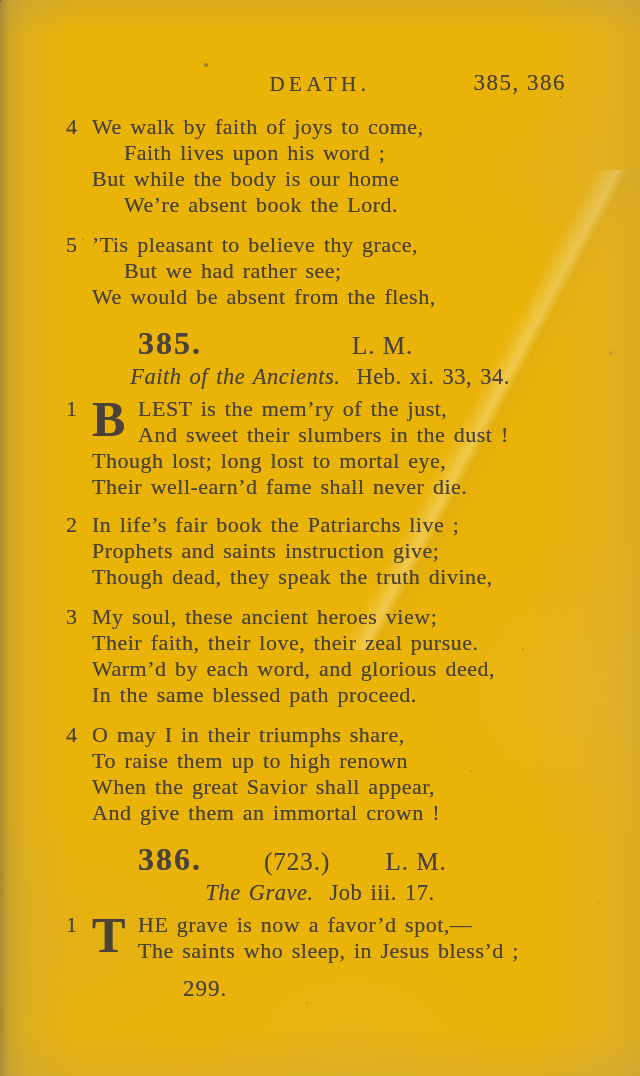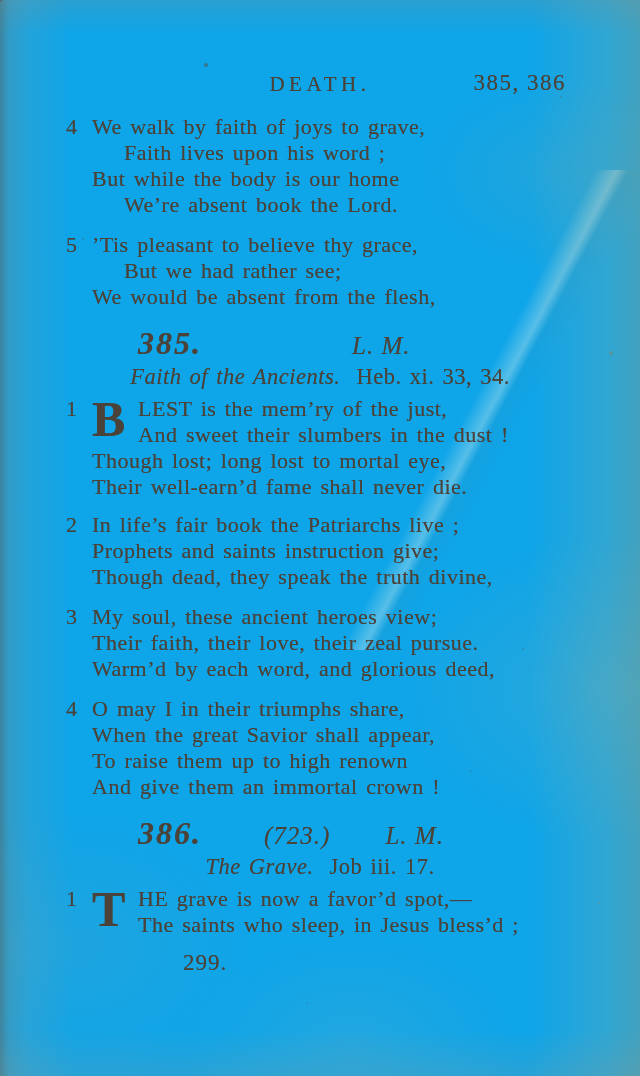--- a/index.html
+++ b/index.html
@@ -1,18 +1,18 @@
 <!DOCTYPE html>
 <html><head>
 <meta charset="utf-8">
 <style>
   html,body { margin:0; padding:0; background:#777; }
   .page {
     position:relative; width:640px; height:1076px; overflow:hidden;
-    background:#0ea5e9;
+    background:#eab308;
     font-family:"Liberation Serif","DejaVu Serif",serif;
     color:#4b4339;
   }
   .ink { text-shadow:0 0 0.6px rgba(75,67,57,0.65); }
   
   .edge-left { position:absolute; top:0; bottom:0; left:0; width:72px; pointer-events:none;
     background:linear-gradient(90deg, rgba(105,98,84,0.50) 0px, rgba(140,132,115,0.28) 9px, rgba(160,152,132,0.14) 28px, rgba(0,0,0,0) 72px); }
   .edge-right { position:absolute; top:0; bottom:0; right:0; width:110px; pointer-events:none;
     background:linear-gradient(270deg, rgba(186,153,92,0.30) 0px, rgba(198,170,112,0.18) 34px, rgba(0,0,0,0) 110px); }
   .edge-top { position:absolute; top:0; left:0; right:0; height:34px; pointer-events:none;
@@ -41,21 +41,21 @@
   .hymn-range { position:absolute; right:74px; top:70px; font-size:23px; letter-spacing:1.5px; }
 
   
   .content { margin-top:12px; position:relative; }
   .stanza { position:relative; padding-left:92px; padding-right:40px;
     font-size:22px; line-height:26px; letter-spacing:0.5px; word-spacing:2.5px; margin-bottom:14px; }
   .vnum { position:absolute; left:66px; top:0; }
   .vline.indent { padding-left:32px; }
 
   
-  .hymn-heading { display:flex; align-items:baseline; margin-left:138px;font-style:italic; }
+  .hymn-heading { display:flex; align-items:baseline; margin-left:138px; }
   .hymn-heading.h385 { margin-top:10px; }
   .hymn-heading.h386 { margin-top:12px; }
   .hymn-number { font-size:32px; font-weight:bold; letter-spacing:2px; line-height:38px; }
   .meter { font-size:25px; letter-spacing:1px; }
   .h385 .meter { margin-left:150px; }
   .tune-number { font-size:25px; margin-left:62px; letter-spacing:1px; }
   .h386 .meter { margin-left:55px; }
   .title-row { text-align:center; font-size:22.5px; line-height:30px; margin-bottom:4px; letter-spacing:0.5px; word-spacing:2px; }
   .hymn-title { font-style:italic;margin-top:16px; }
   .scripture-ref { margin-left:16px; }
@@ -82,21 +82,21 @@
 
   <div class="header">
     <span class="running-title">DEATH.</span>
     <span class="hymn-range">385, 386</span>
   </div>
 
   <div class="content">
 
     <div class="stanza">
       <span class="vnum">4</span>
-      <div class="vline">We walk by faith of joys to grave,</div>
+      <div class="vline">We walk by faith of joys to come,</div>
       <div class="vline indent">Faith lives upon his word ;</div>
       <div class="vline">But while the body is our home</div>
       <div class="vline indent">We’re absent book the Lord.</div>
     </div>
 
     <div class="stanza">
       <span class="vnum">5</span>
       <div class="vline">’Tis pleasant to believe thy grace,</div>
       <div class="vline indent">But we had rather see;</div>
       <div class="vline">We would be absent from the flesh,</div>
@@ -124,27 +124,28 @@
       <div class="vline">In life’s fair book the Patriarchs live ;</div>
       <div class="vline">Prophets and saints instruction give;</div>
       <div class="vline">Though dead, they speak the truth divine,</div>
     </div>
 
     <div class="stanza">
       <span class="vnum">3</span>
       <div class="vline">My soul, these ancient heroes view;</div>
       <div class="vline">Their faith, their love, their zeal pursue.</div>
       <div class="vline">Warm’d by each word, and glorious deed,</div>
+      <div class="vline">In the same blessed path proceed.</div>
     </div>
 
     <div class="stanza">
       <span class="vnum">4</span>
       <div class="vline">O may I in their triumphs share,</div>
+      <div class="vline">To raise them up to high renown</div>
       <div class="vline">When the great Savior shall appear,</div>
-      <div class="vline">To raise them up to high renown</div>
       <div class="vline">And give them an immortal crown !</div>
     </div>
 
     <div class="hymn-heading h386">
       <span class="hymn-number">386.</span>
       <span class="tune-number">(723.)</span>
       <span class="meter">L. M.</span>
     </div>
     <div class="title-row">
       <span class="hymn-title">The Grave.</span><span class="scripture-ref">Job iii. 17.</span>

